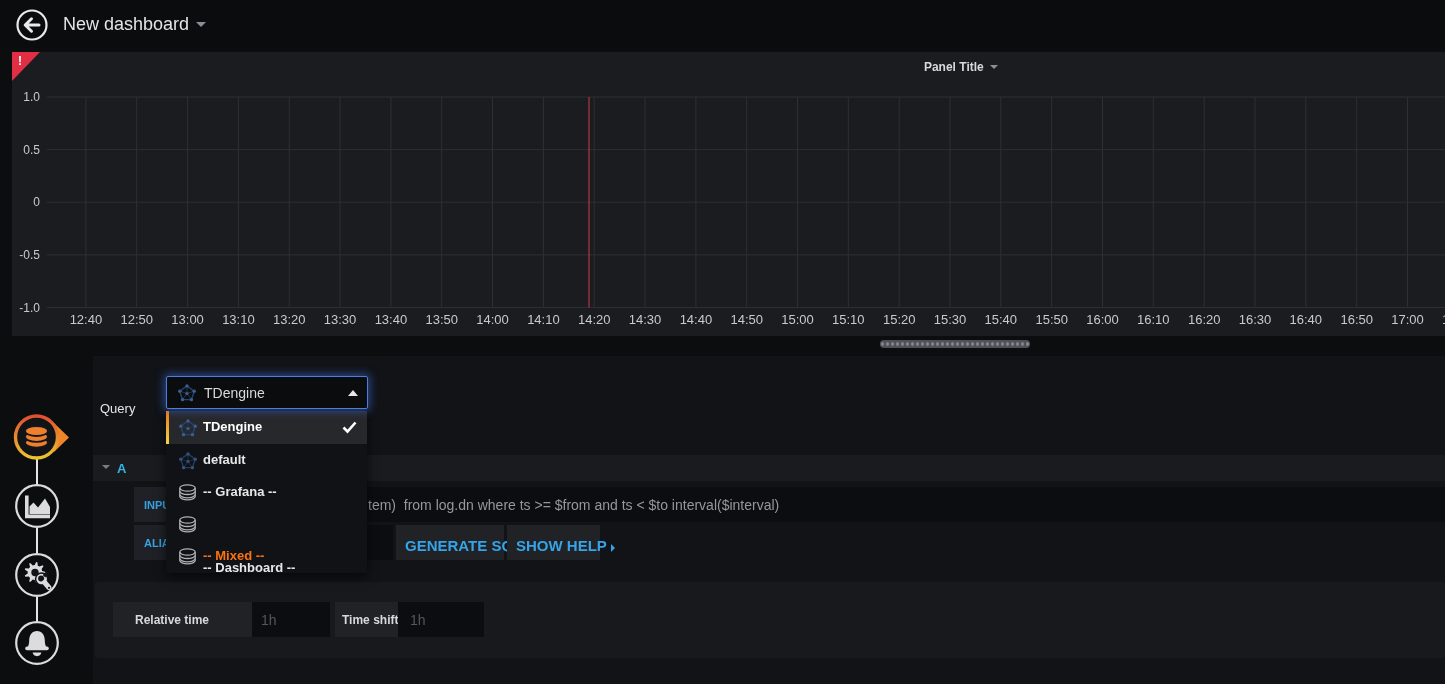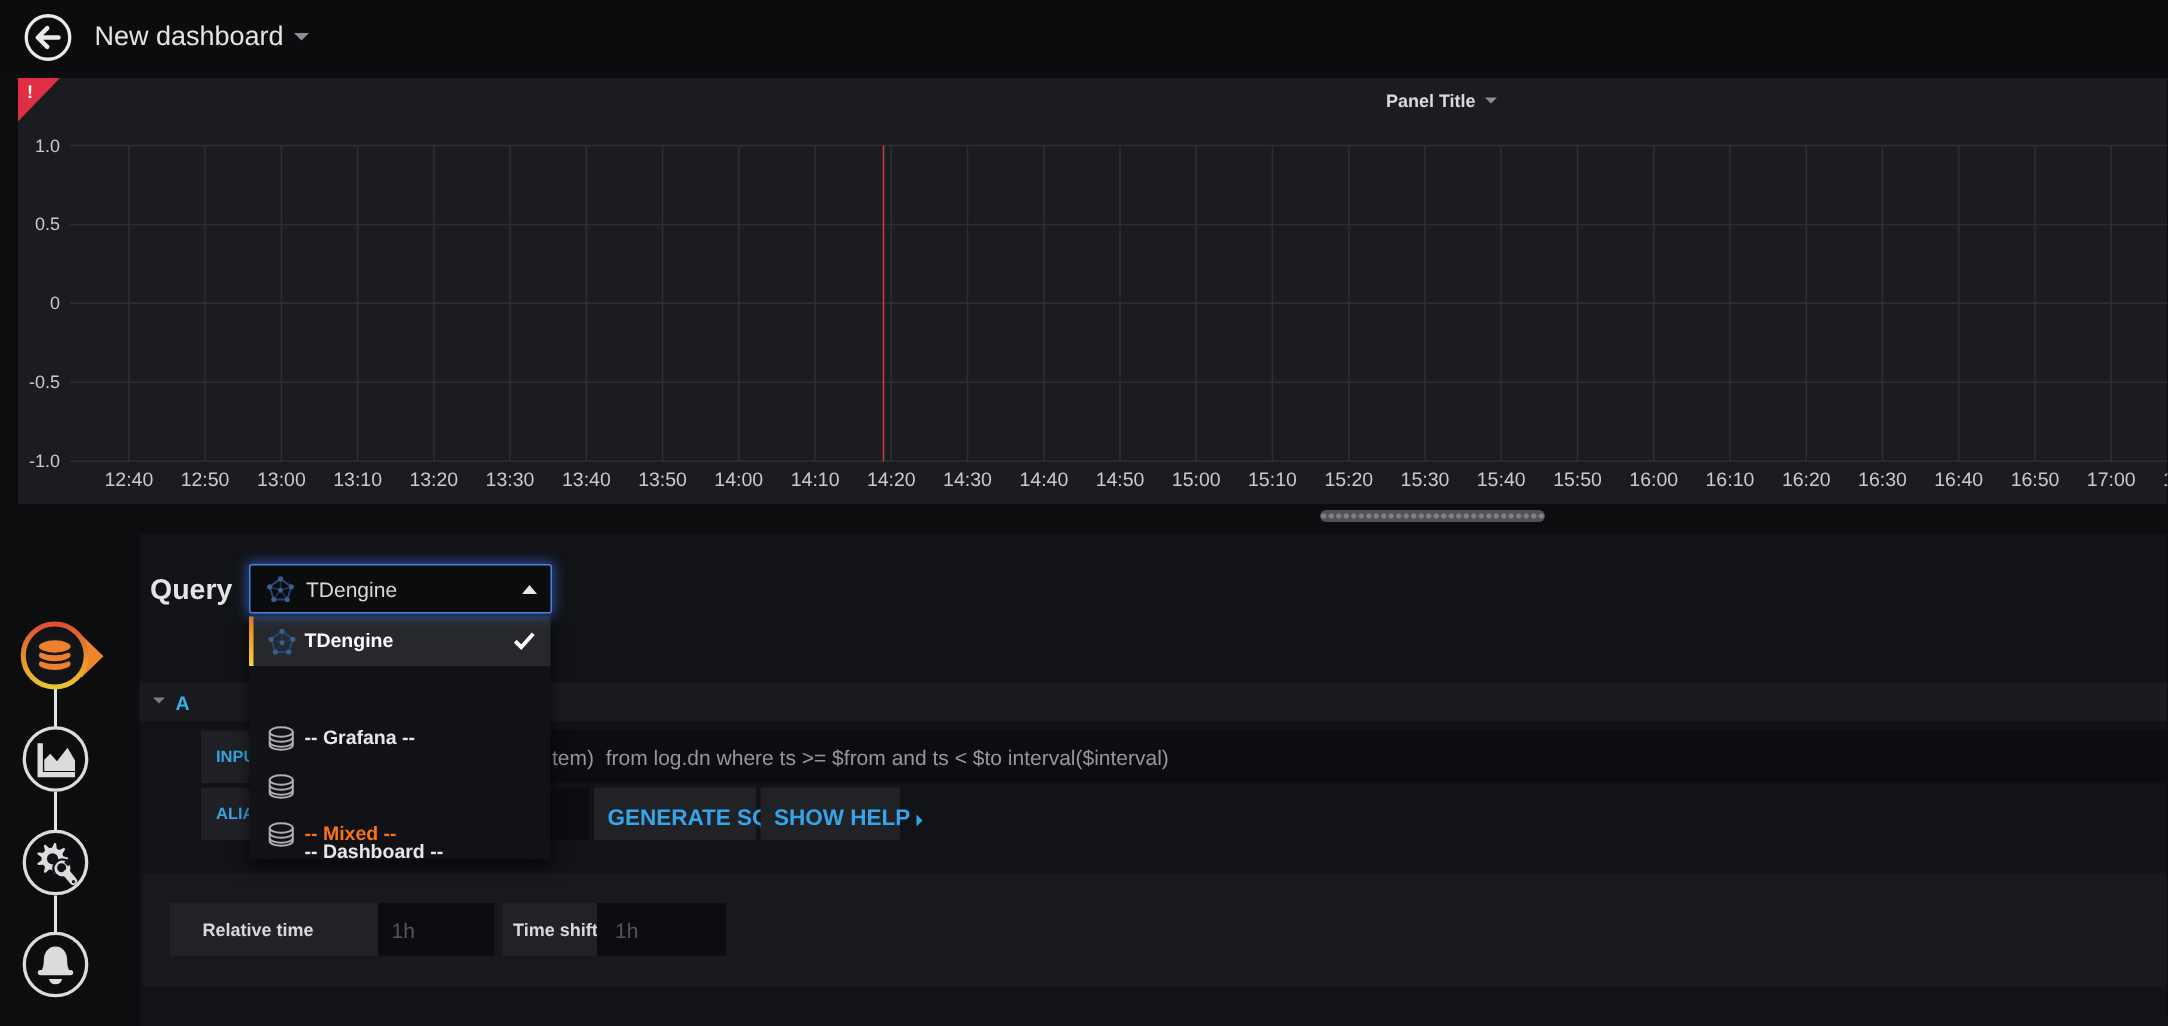--- a/index.html
+++ b/index.html
@@ -146,21 +146,21 @@
 
 <svg class="abs" style="left:14px;top:620px;" width="46" height="46" viewBox="0 0 46 46">
   <circle cx="23" cy="23" r="20.8" fill="none" stroke="#dcdcde" stroke-width="2.2"></circle>
   <path d="M23 11 c-4.9 0 -7.8 4.2 -7.8 9.3 0 3.8 -0.9 5.9 -1.8 7.2 h19.2 c-0.9 -1.3 -1.8 -3.4 -1.8 -7.2 0 -5.1 -2.9 -9.3 -7.8 -9.3 z" fill="#dcdcde"></path>
   <rect x="11.2" y="26.6" width="23.6" height="3.6" rx="1.8" fill="#dcdcde"></rect>
   <path d="M18.6 32.6 a4.5 4.5 0 0 0 8.8 0 z" fill="#dcdcde"></path>
 </svg>
 
 <div class="abs" style="left:93px;top:356px;width:1352px;height:328px;background:#111317;"></div>
 
-<div class="abs" style="left:100px;top:383px;font-size:19px;font-weight:700;color:#e3e4e6;">Query</div>
+<div class="abs" style="left:100px;top:401px;font-size:13px;font-weight:400;color:#e3e4e6;">Query</div>
 
 <div class="abs" style="left:93px;top:455px;width:1352px;height:26px;background:#1a1b1f;">
   <div class="abs" style="left:9px;top:10px;width:0;height:0;border-left:4.5px solid transparent;border-right:4.5px solid transparent;border-top:4.5px solid #7b7c80;"></div>
   <div class="abs" style="left:24px;top:6px;font-size:13px;font-weight:700;color:#33b5e5;">A</div>
 </div>
 
 <div class="abs" style="left:134px;top:487px;width:96px;height:35px;background:#1f2126;">
   <div class="abs" style="left:10px;top:12px;font-size:11px;font-weight:700;color:#36a4e0;">INPUT SQL</div>
 </div>
 <div class="abs" style="left:232px;top:487px;width:1213px;height:35px;background:#0c0d10;">
@@ -231,20 +231,39 @@
           <circle cx="5.53" cy="16.65" r="1.7" fill="#3b5f8f"></circle>
           <circle cx="2.77" cy="8.15" r="1.7" fill="#3b5f8f"></circle>
           <circle cx="10" cy="10.5" r="1.6" fill="#3b5f8f"></circle>
         </g>
       </svg>
     <div class="abs" style="left:37px;top:8px;font-size:13px;font-weight:700;color:#ffffff;">TDengine</div>
     <svg class="abs" style="left:176px;top:10px;" width="15" height="13" viewBox="0 0 15 13">
       <path d="M1.5 6.5 L5.5 10.5 L13.5 1.5" fill="none" stroke="#ffffff" stroke-width="2.6"></path>
     </svg>
   </div>
+  <div class="abs" style="left:0;top:34px;width:201px;height:32px;">
+    <svg class="abs" style="left:12px;top:7px;" width="20" height="20" viewBox="0 0 20 20">
+        <g opacity="0.85">
+          <polygon points="10.00,2.90 17.23,8.15 14.47,16.65 5.53,16.65 2.77,8.15" fill="none" stroke="#26446f" stroke-width="1.4"></polygon>
+          <line x1="10" y1="10.5" x2="10.00" y2="2.90" stroke="#1f3658" stroke-width="1"></line>
+          <line x1="10" y1="10.5" x2="17.23" y2="8.15" stroke="#1f3658" stroke-width="1"></line>
+          <line x1="10" y1="10.5" x2="14.47" y2="16.65" stroke="#1f3658" stroke-width="1"></line>
+          <line x1="10" y1="10.5" x2="5.53" y2="16.65" stroke="#1f3658" stroke-width="1"></line>
+          <line x1="10" y1="10.5" x2="2.77" y2="8.15" stroke="#1f3658" stroke-width="1"></line>
+          <circle cx="10.00" cy="2.90" r="1.7" fill="#3b5f8f"></circle>
+          <circle cx="17.23" cy="8.15" r="1.7" fill="#3b5f8f"></circle>
+          <circle cx="14.47" cy="16.65" r="1.7" fill="#3b5f8f"></circle>
+          <circle cx="5.53" cy="16.65" r="1.7" fill="#3b5f8f"></circle>
+          <circle cx="2.77" cy="8.15" r="1.7" fill="#3b5f8f"></circle>
+          <circle cx="10" cy="10.5" r="1.6" fill="#3b5f8f"></circle>
+        </g>
+      </svg>
+    <div class="abs" style="left:37px;top:8px;font-size:13px;font-weight:700;color:#e6e7e8;">default</div>
+  </div>
   <div class="abs" style="left:0;top:66px;width:201px;height:32px;">
     <svg class="abs" style="left:12px;top:7px;" width="19" height="19" viewBox="0 0 19 19">
         <g fill="none" stroke="#aeafb2" stroke-width="1.3">
           <path d="M1.8 5 A7.7 3.2 0 0 1 17.2 5 V13.6 A7.7 3.2 0 0 1 1.8 13.6 Z"></path>
           <path d="M1.8 5 A7.7 3.2 0 0 0 17.2 5"></path>
           <path d="M1.8 8.3 A7.7 3.2 0 0 0 17.2 8.3"></path>
           <path d="M1.8 11.6 A7.7 3.2 0 0 0 17.2 11.6"></path>
         </g>
       </svg>
     <div class="abs" style="left:37px;top:8px;font-size:13px;font-weight:700;color:#e6e7e8;">-- Grafana --</div>

